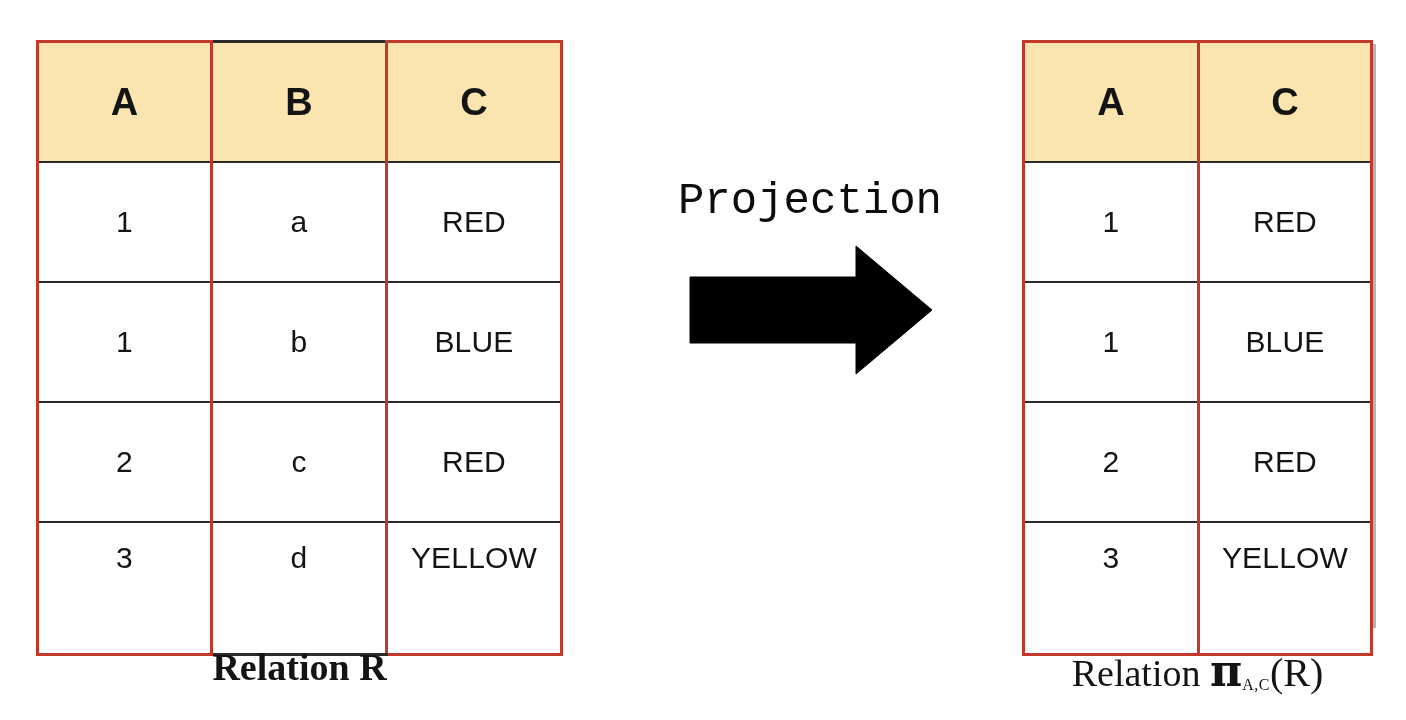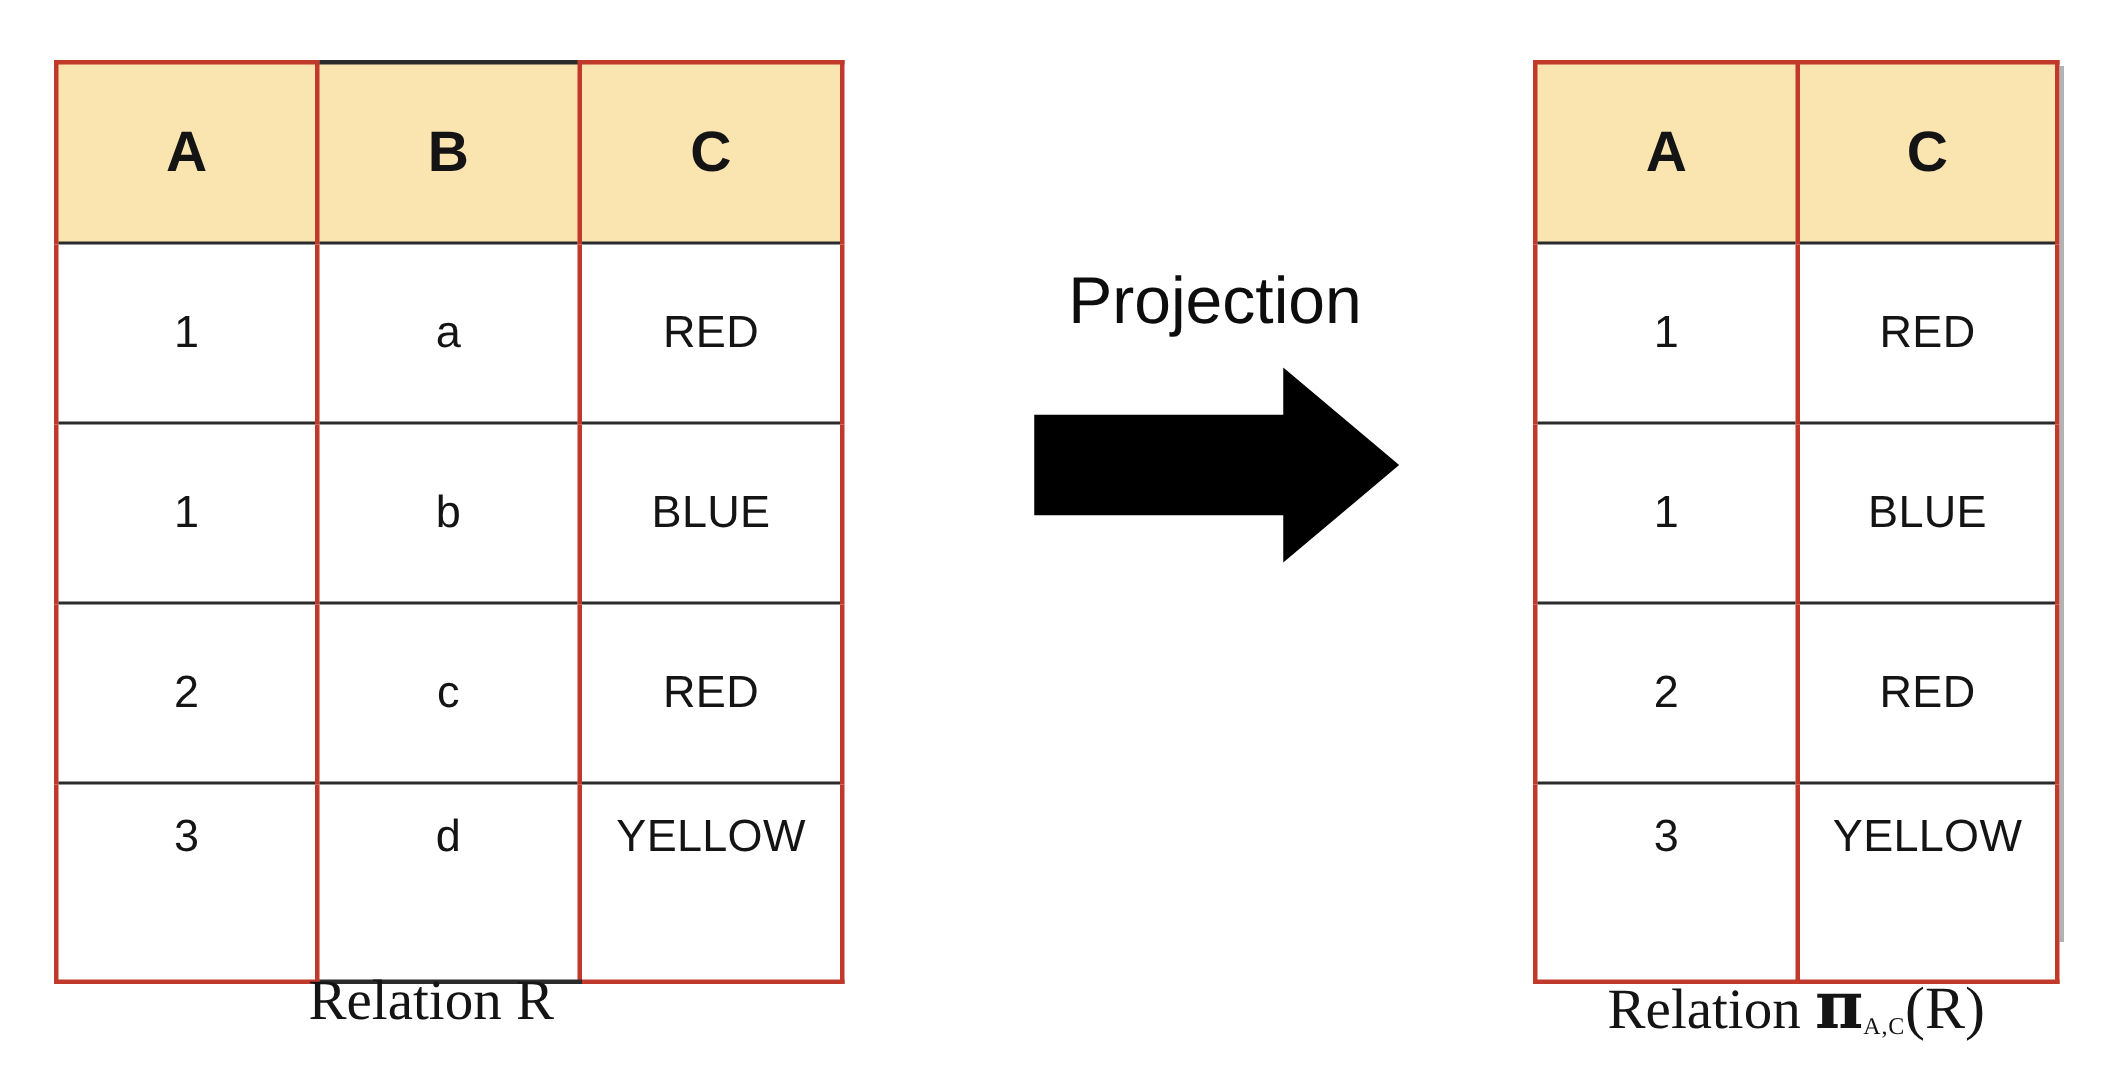--- a/index.html
+++ b/index.html
@@ -90,21 +90,21 @@
 
   
   .caption {
     position: absolute;
     font-family: "Liberation Serif", serif;
     font-size: 38px;
     color: #141414;
     text-align: center;
     white-space: nowrap;
   }
-  #caption-left  { left: 24px;  top: 645px; width: 527px; }
+  #caption-left  { left: 36px;  top: 645px; width: 527px; font-weight: bold; }
   #caption-right { left: 1000px; top: 645px; width: 395px; }
   .caption .pi-sym {
     font-family: "DejaVu Serif", serif;
     font-size: 44px;
     font-weight: bold;
     letter-spacing: 0;
   }
   .caption .pi-sub {
     font-size: 16px;
     vertical-align: baseline;
@@ -114,21 +114,21 @@
   }
   .caption .paren-r { font-size: 40px; }
 
   
   #projection-label {
     position: absolute;
     left: 640px;
     top: 176px;
     width: 340px;
     text-align: center;
-    font-family: Liberation Sans, sans-serif;
+    font-family: Liberation Mono, monospace;
     font-size: 44px;
     color: #0d0d0d;
     white-space: nowrap;
   }
   #projection-arrow {
     position: absolute;
     left: 676px;
     top: 244px;
     width: 268px;
     height: 132px;

